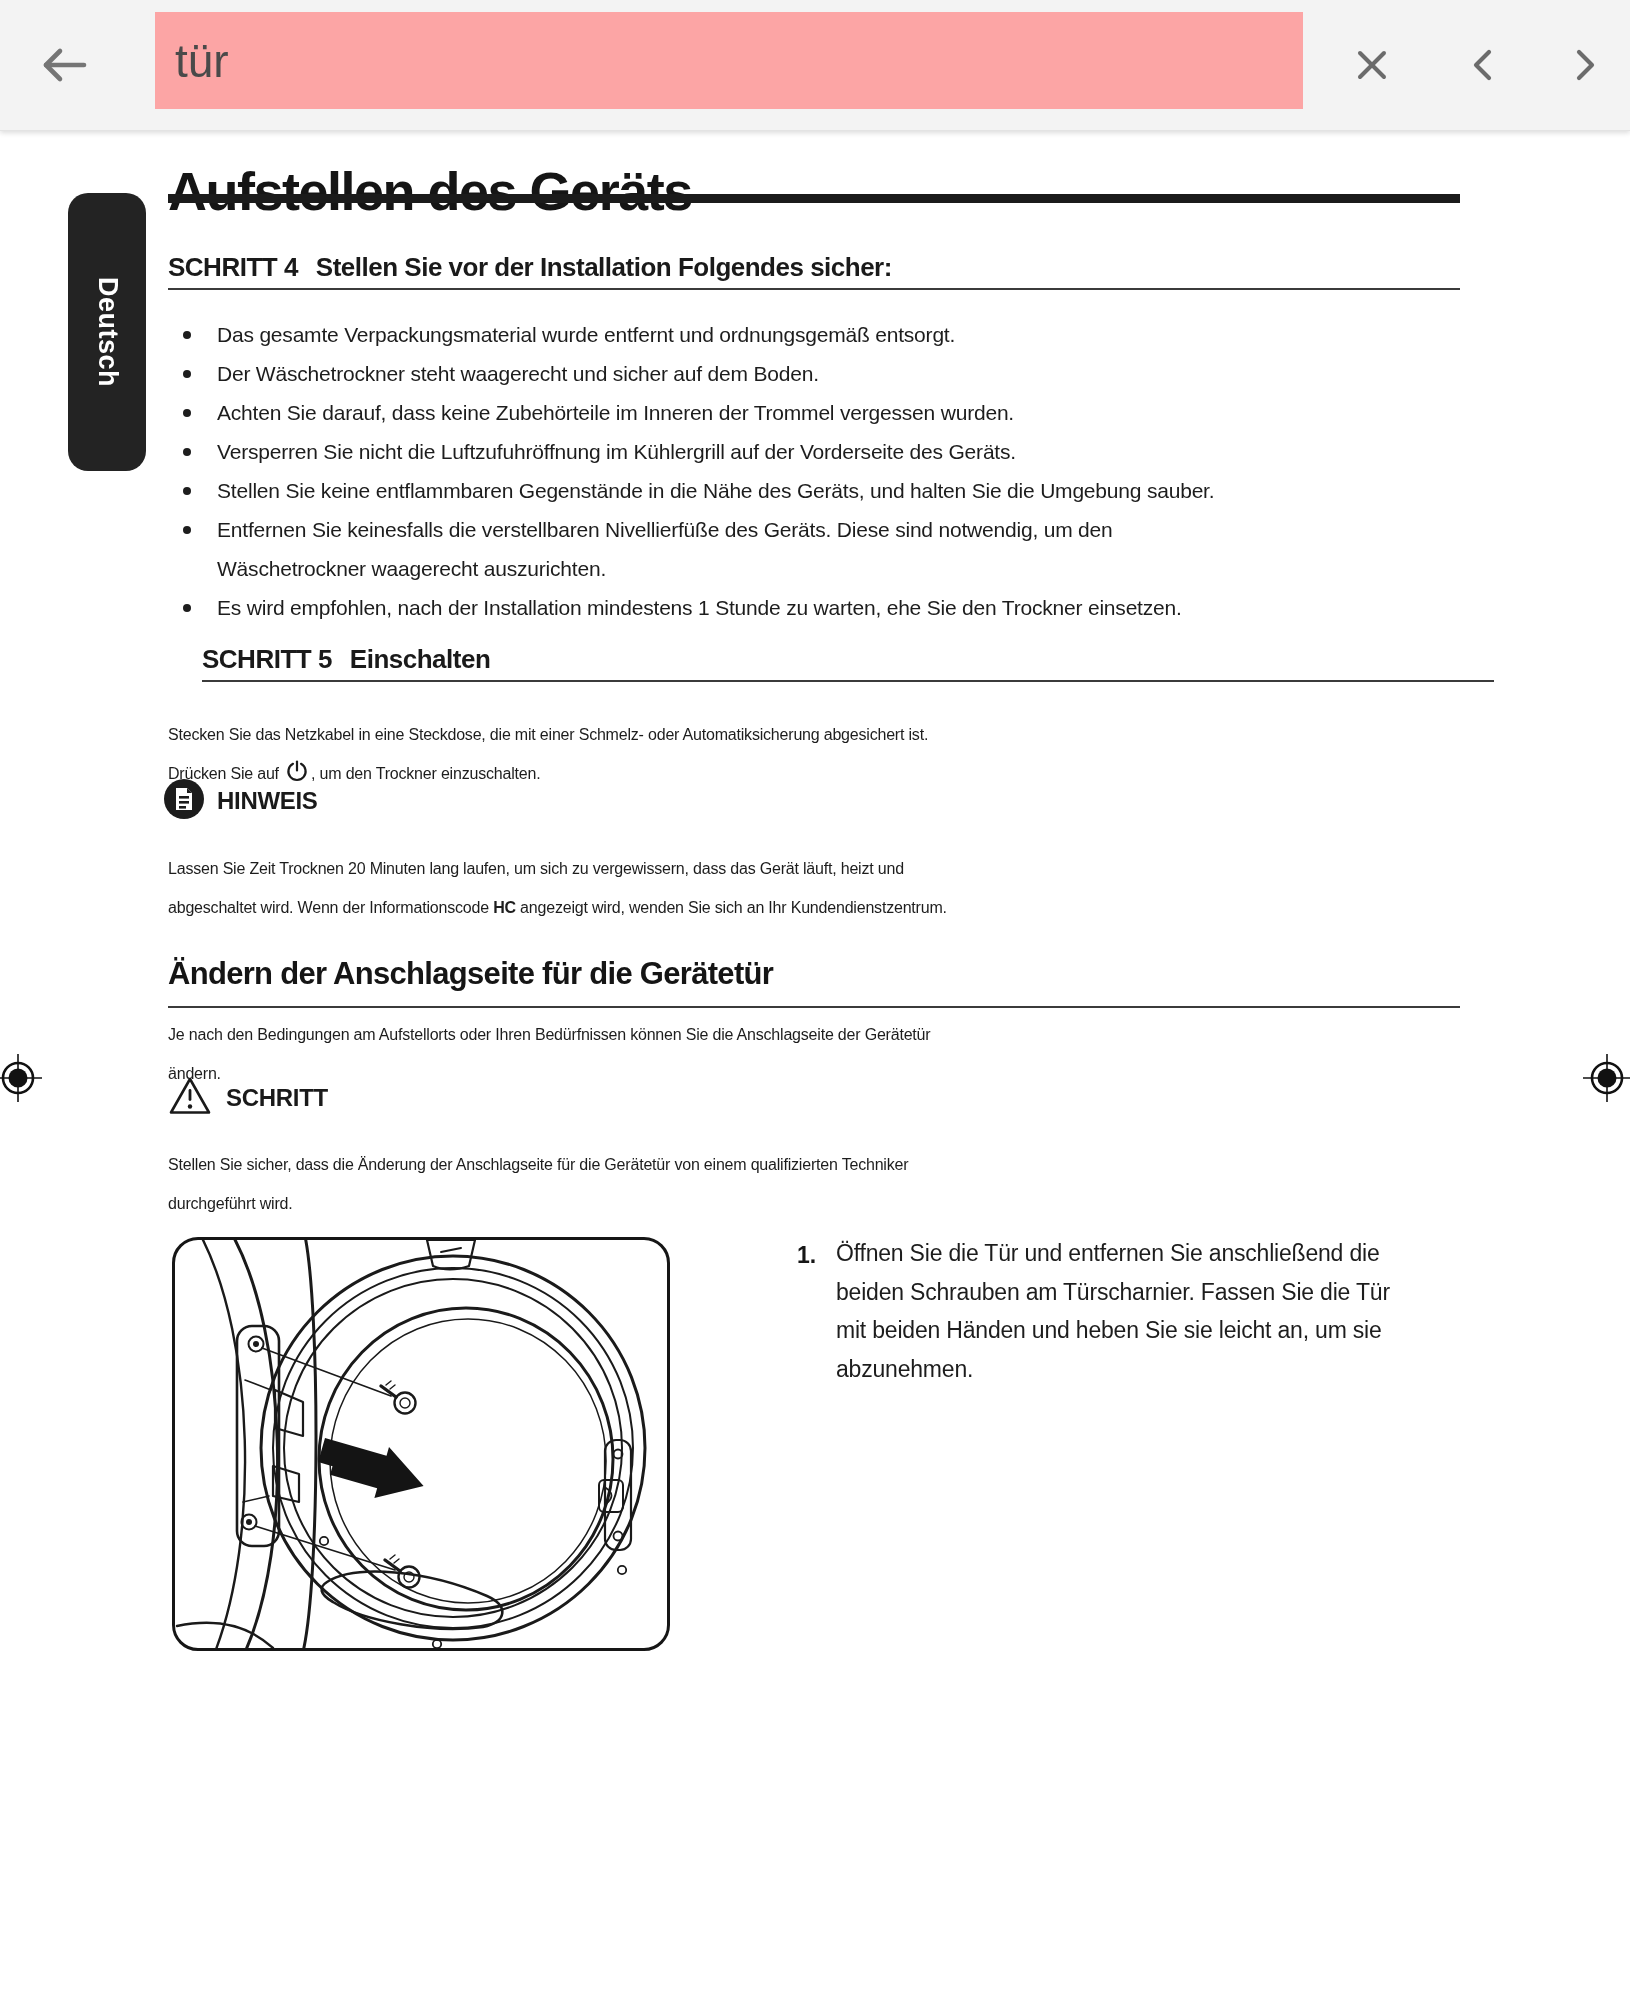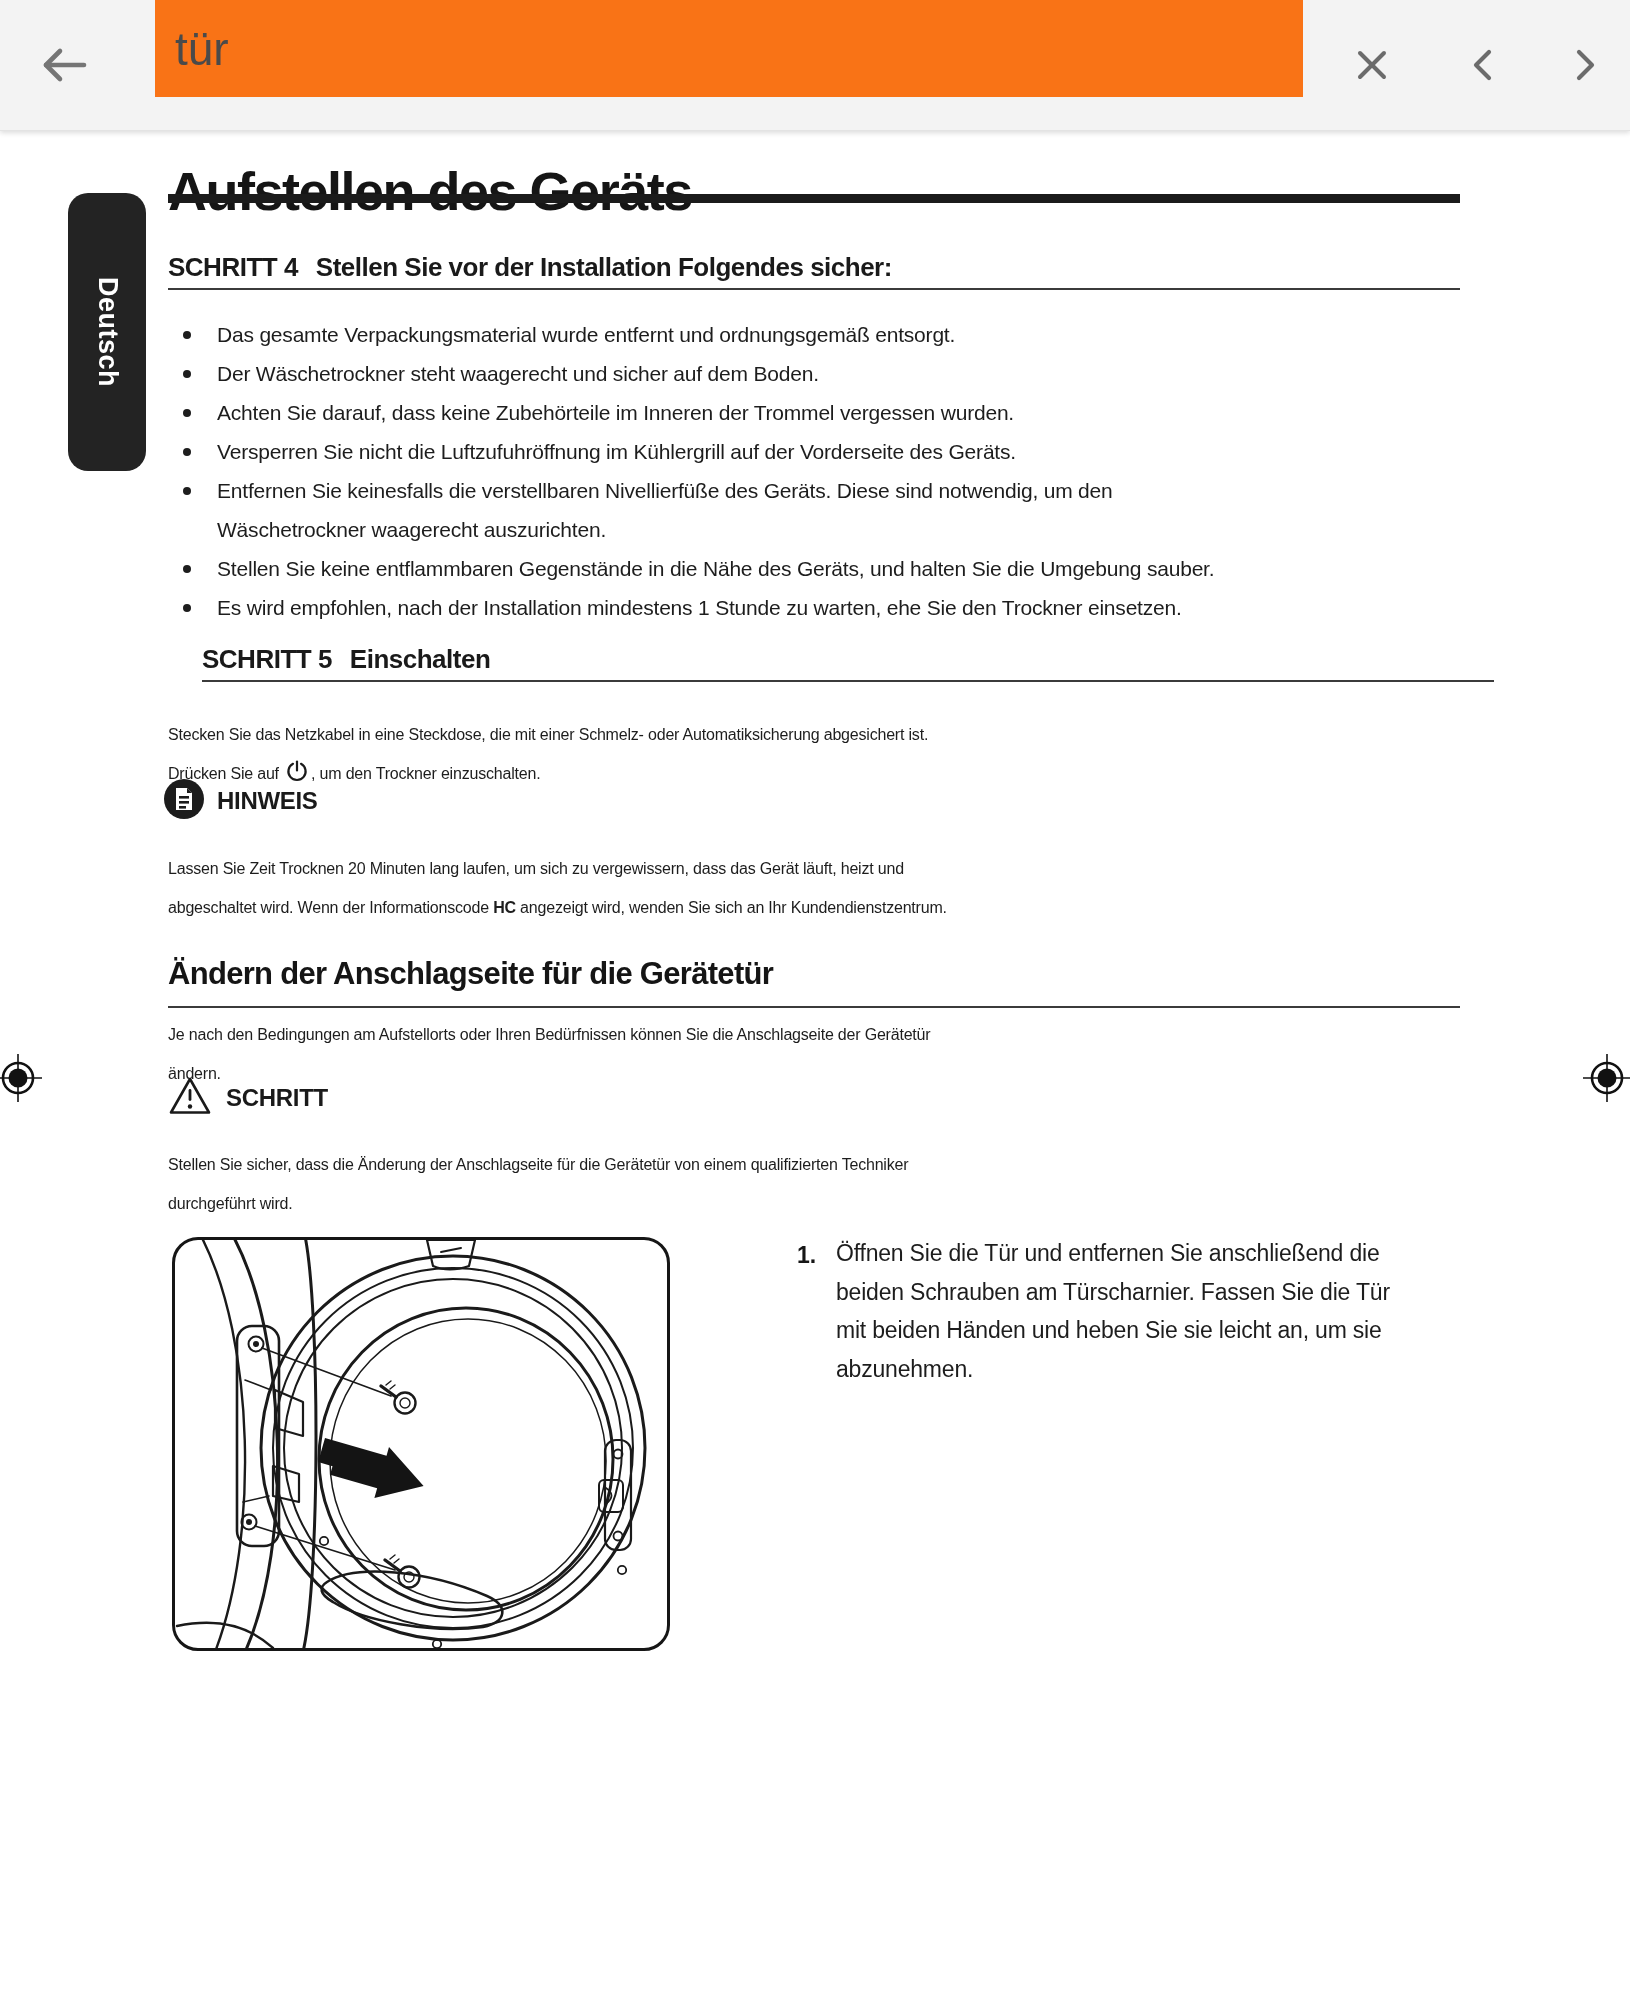--- a/index.html
+++ b/index.html
@@ -13,22 +13,22 @@
   
   .topbar{
     position:absolute;left:0;top:0;width:1630px;height:130px;
     background:#f3f3f3;z-index:20;
     border-bottom:1px solid #e3e3e3;
     box-shadow:0 2px 5px rgba(0,0,0,0.14);
   }
   .back-btn{position:absolute;left:34px;top:36px;width:60px;height:60px;
     display:flex;align-items:center;justify-content:center;cursor:pointer;background:none;border:none;padding:0;}
   .search-box{
-    position:absolute;left:155px;top:0;width:1148px;height:97px;
-    background:#f97316;display:flex;
+    position:absolute;left:155px;top:12px;width:1148px;height:97px;
+    background:#fca5a5;display:flex;
   }
   .search-input{
     width:100%;height:100%;border:none;outline:none;background:transparent;
     font-family:"Liberation Sans",sans-serif;font-size:46px;color:#4a4a4a;
     padding:0 0 0 20px;
   }
   .bar-btn{position:absolute;top:38px;width:56px;height:56px;
     display:flex;align-items:center;justify-content:center;cursor:pointer;background:none;border:none;padding:0;}
   .btn-close{left:1344px;}
   .btn-prev{left:1454px;}
@@ -116,23 +116,23 @@
 
     <div class="abs step-head head-4">
       <span>SCHRITT 4</span><span class="gap"></span><span>Stellen Sie vor der Installation Folgendes sicher:</span>
     </div>
 
     <ul class="abs bullets">
       <li class="prewrap">Das gesamte Verpackungsmaterial wurde entfernt und ordnungsgemäß entsorgt.</li>
       <li class="prewrap">Der Wäschetrockner steht waagerecht und sicher auf dem Boden.</li>
       <li class="prewrap">Achten Sie darauf, dass keine Zubehörteile im Inneren der Trommel vergessen wurden.</li>
       <li class="prewrap">Versperren Sie nicht die Luftzufuhröffnung im Kühlergrill auf der Vorderseite des Geräts.</li>
+      <li class="prewrap">Stellen Sie keine entflammbaren Gegenstände in die Nähe des Geräts, und halten Sie die Umgebung sauber.</li>
       <li class="prewrap">Entfernen Sie keinesfalls die verstellbaren Nivellierfüße des Geräts. Diese sind notwendig, um den
 Wäschetrockner waagerecht auszurichten.</li>
-      <li class="prewrap">Stellen Sie keine entflammbaren Gegenstände in die Nähe des Geräts, und halten Sie die Umgebung sauber.</li>
       <li class="prewrap">Es wird empfohlen, nach der Installation mindestens 1 Stunde zu warten, ehe Sie den Trockner einsetzen.</li>
     </ul>
 
     <div class="abs step-head head-5">
       <span>SCHRITT 5</span><span class="gap"></span><span>Einschalten</span>
     </div>
 
     <p class="abs body-text para-plug">Stecken Sie das Netzkabel in eine Steckdose, die mit einer Schmelz- oder Automatiksicherung abgesichert ist.</p>
 
     <p class="abs body-text para-power">

